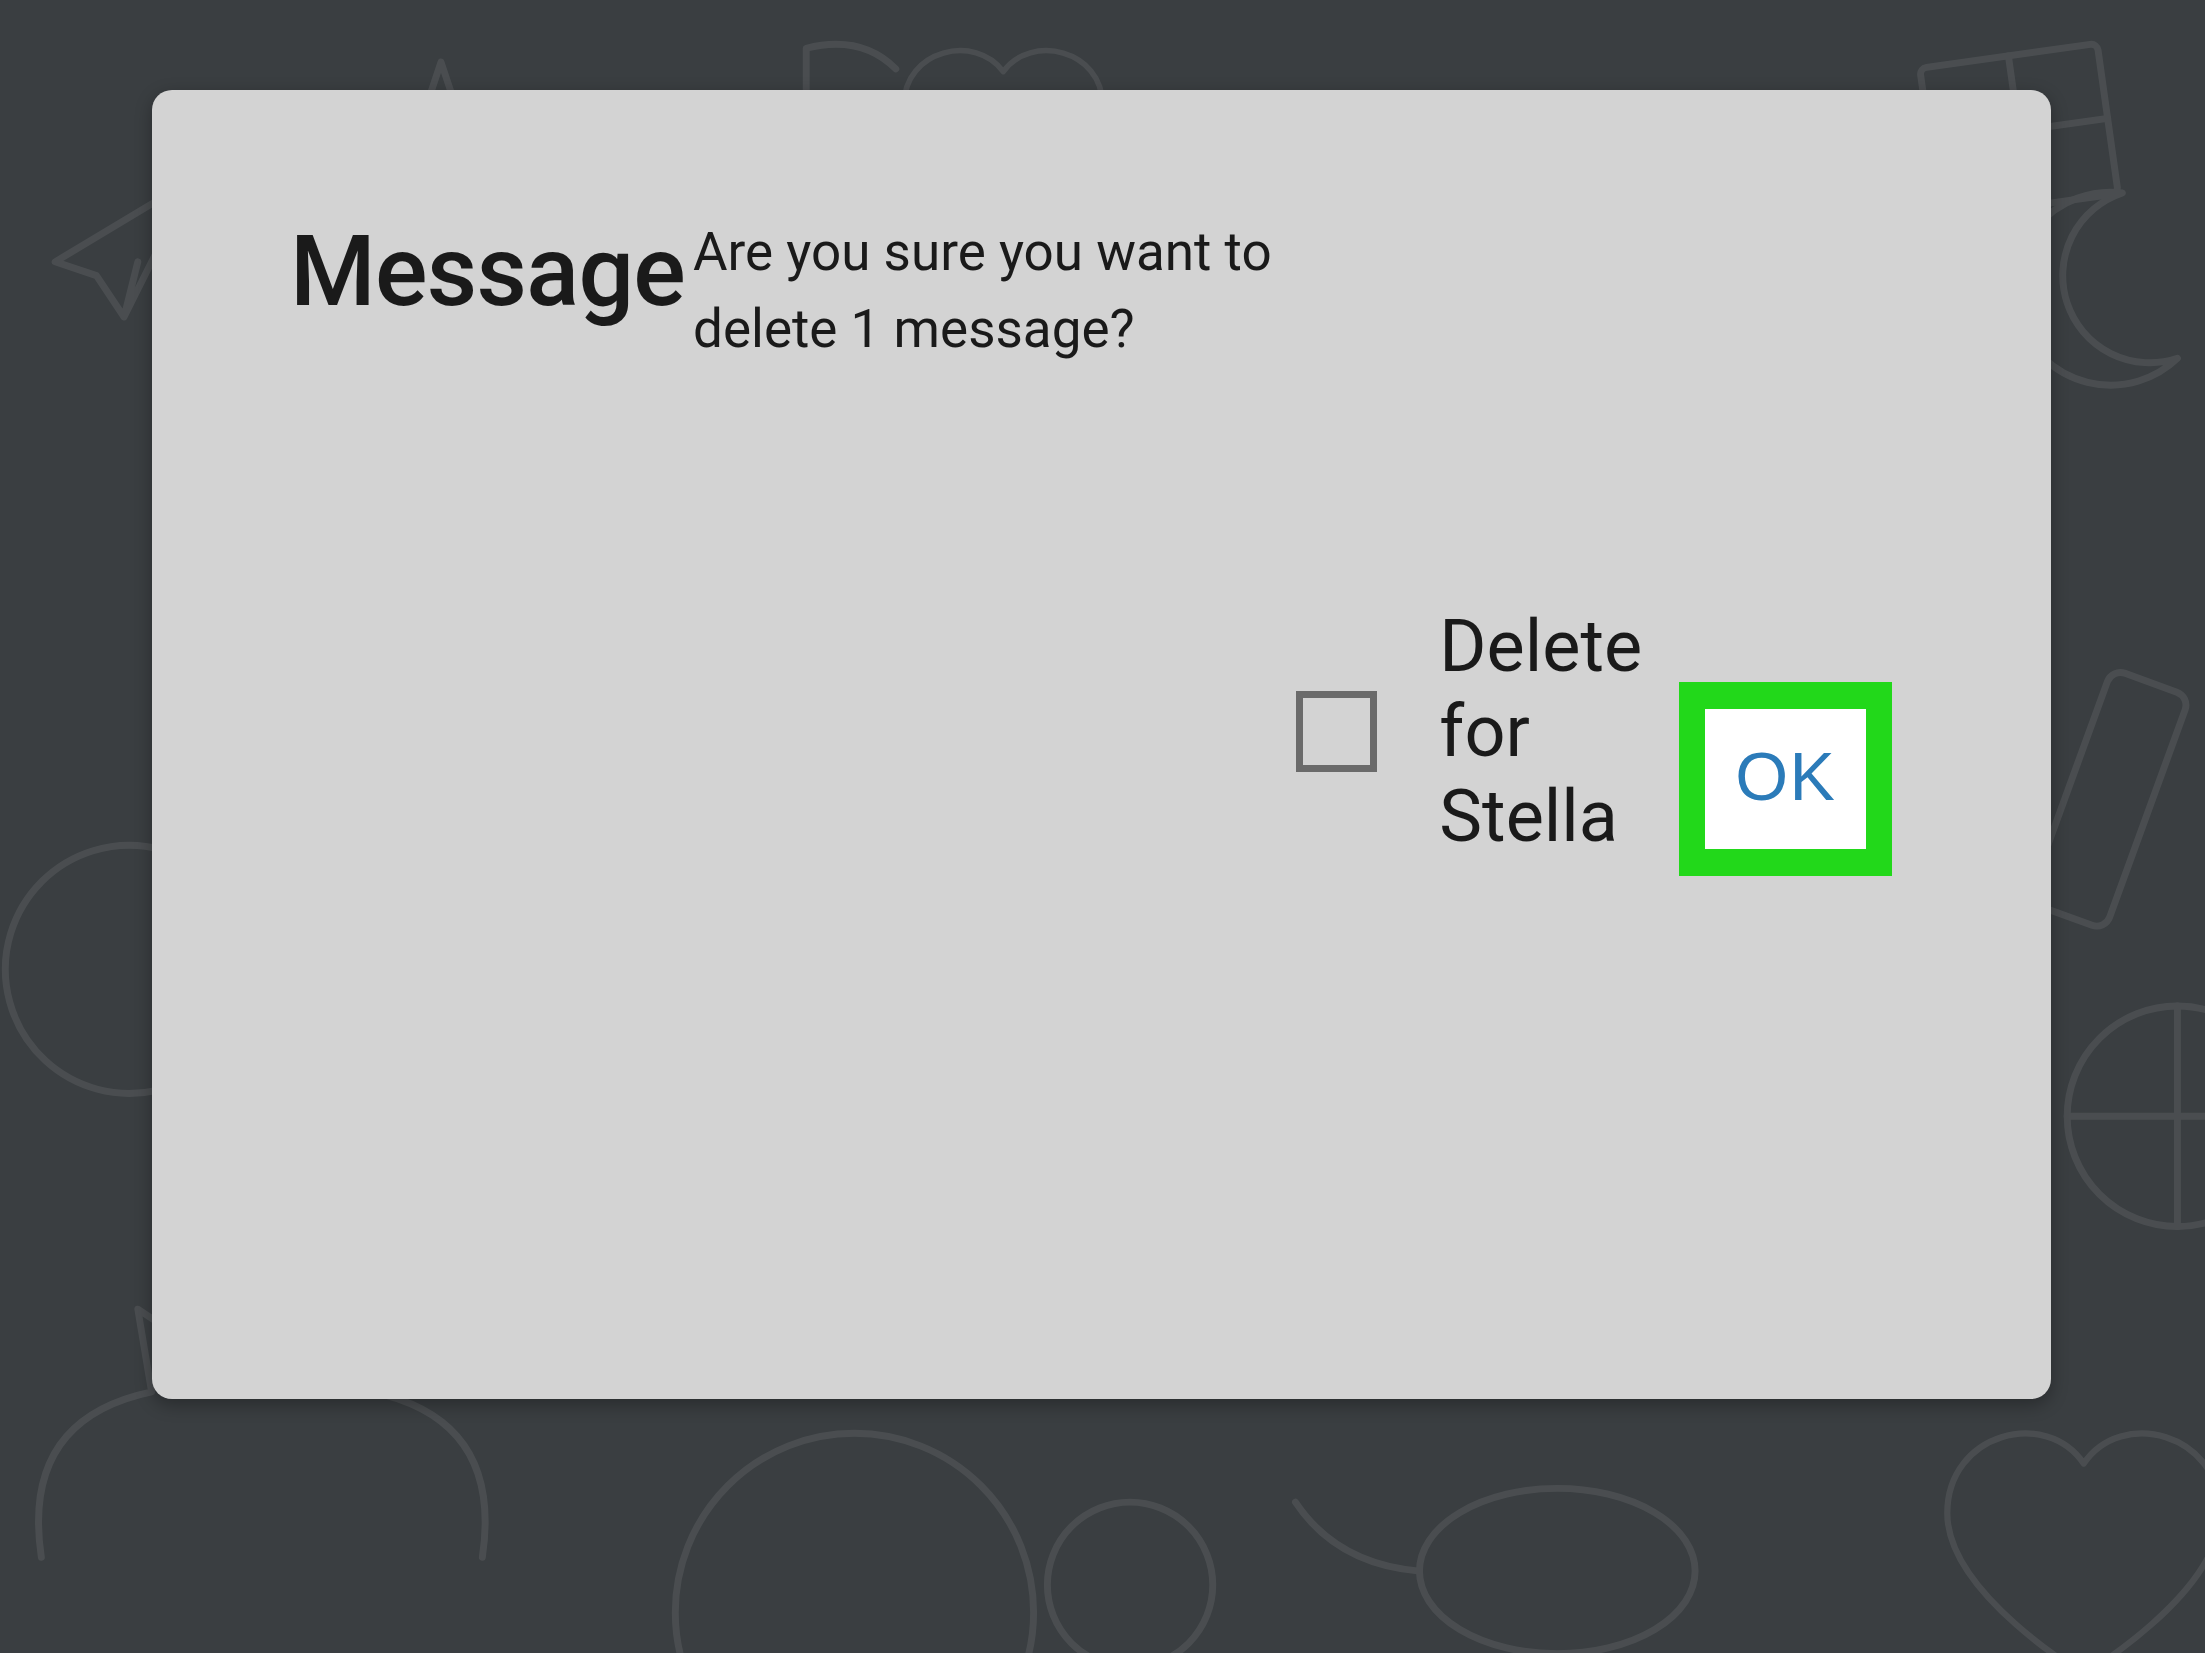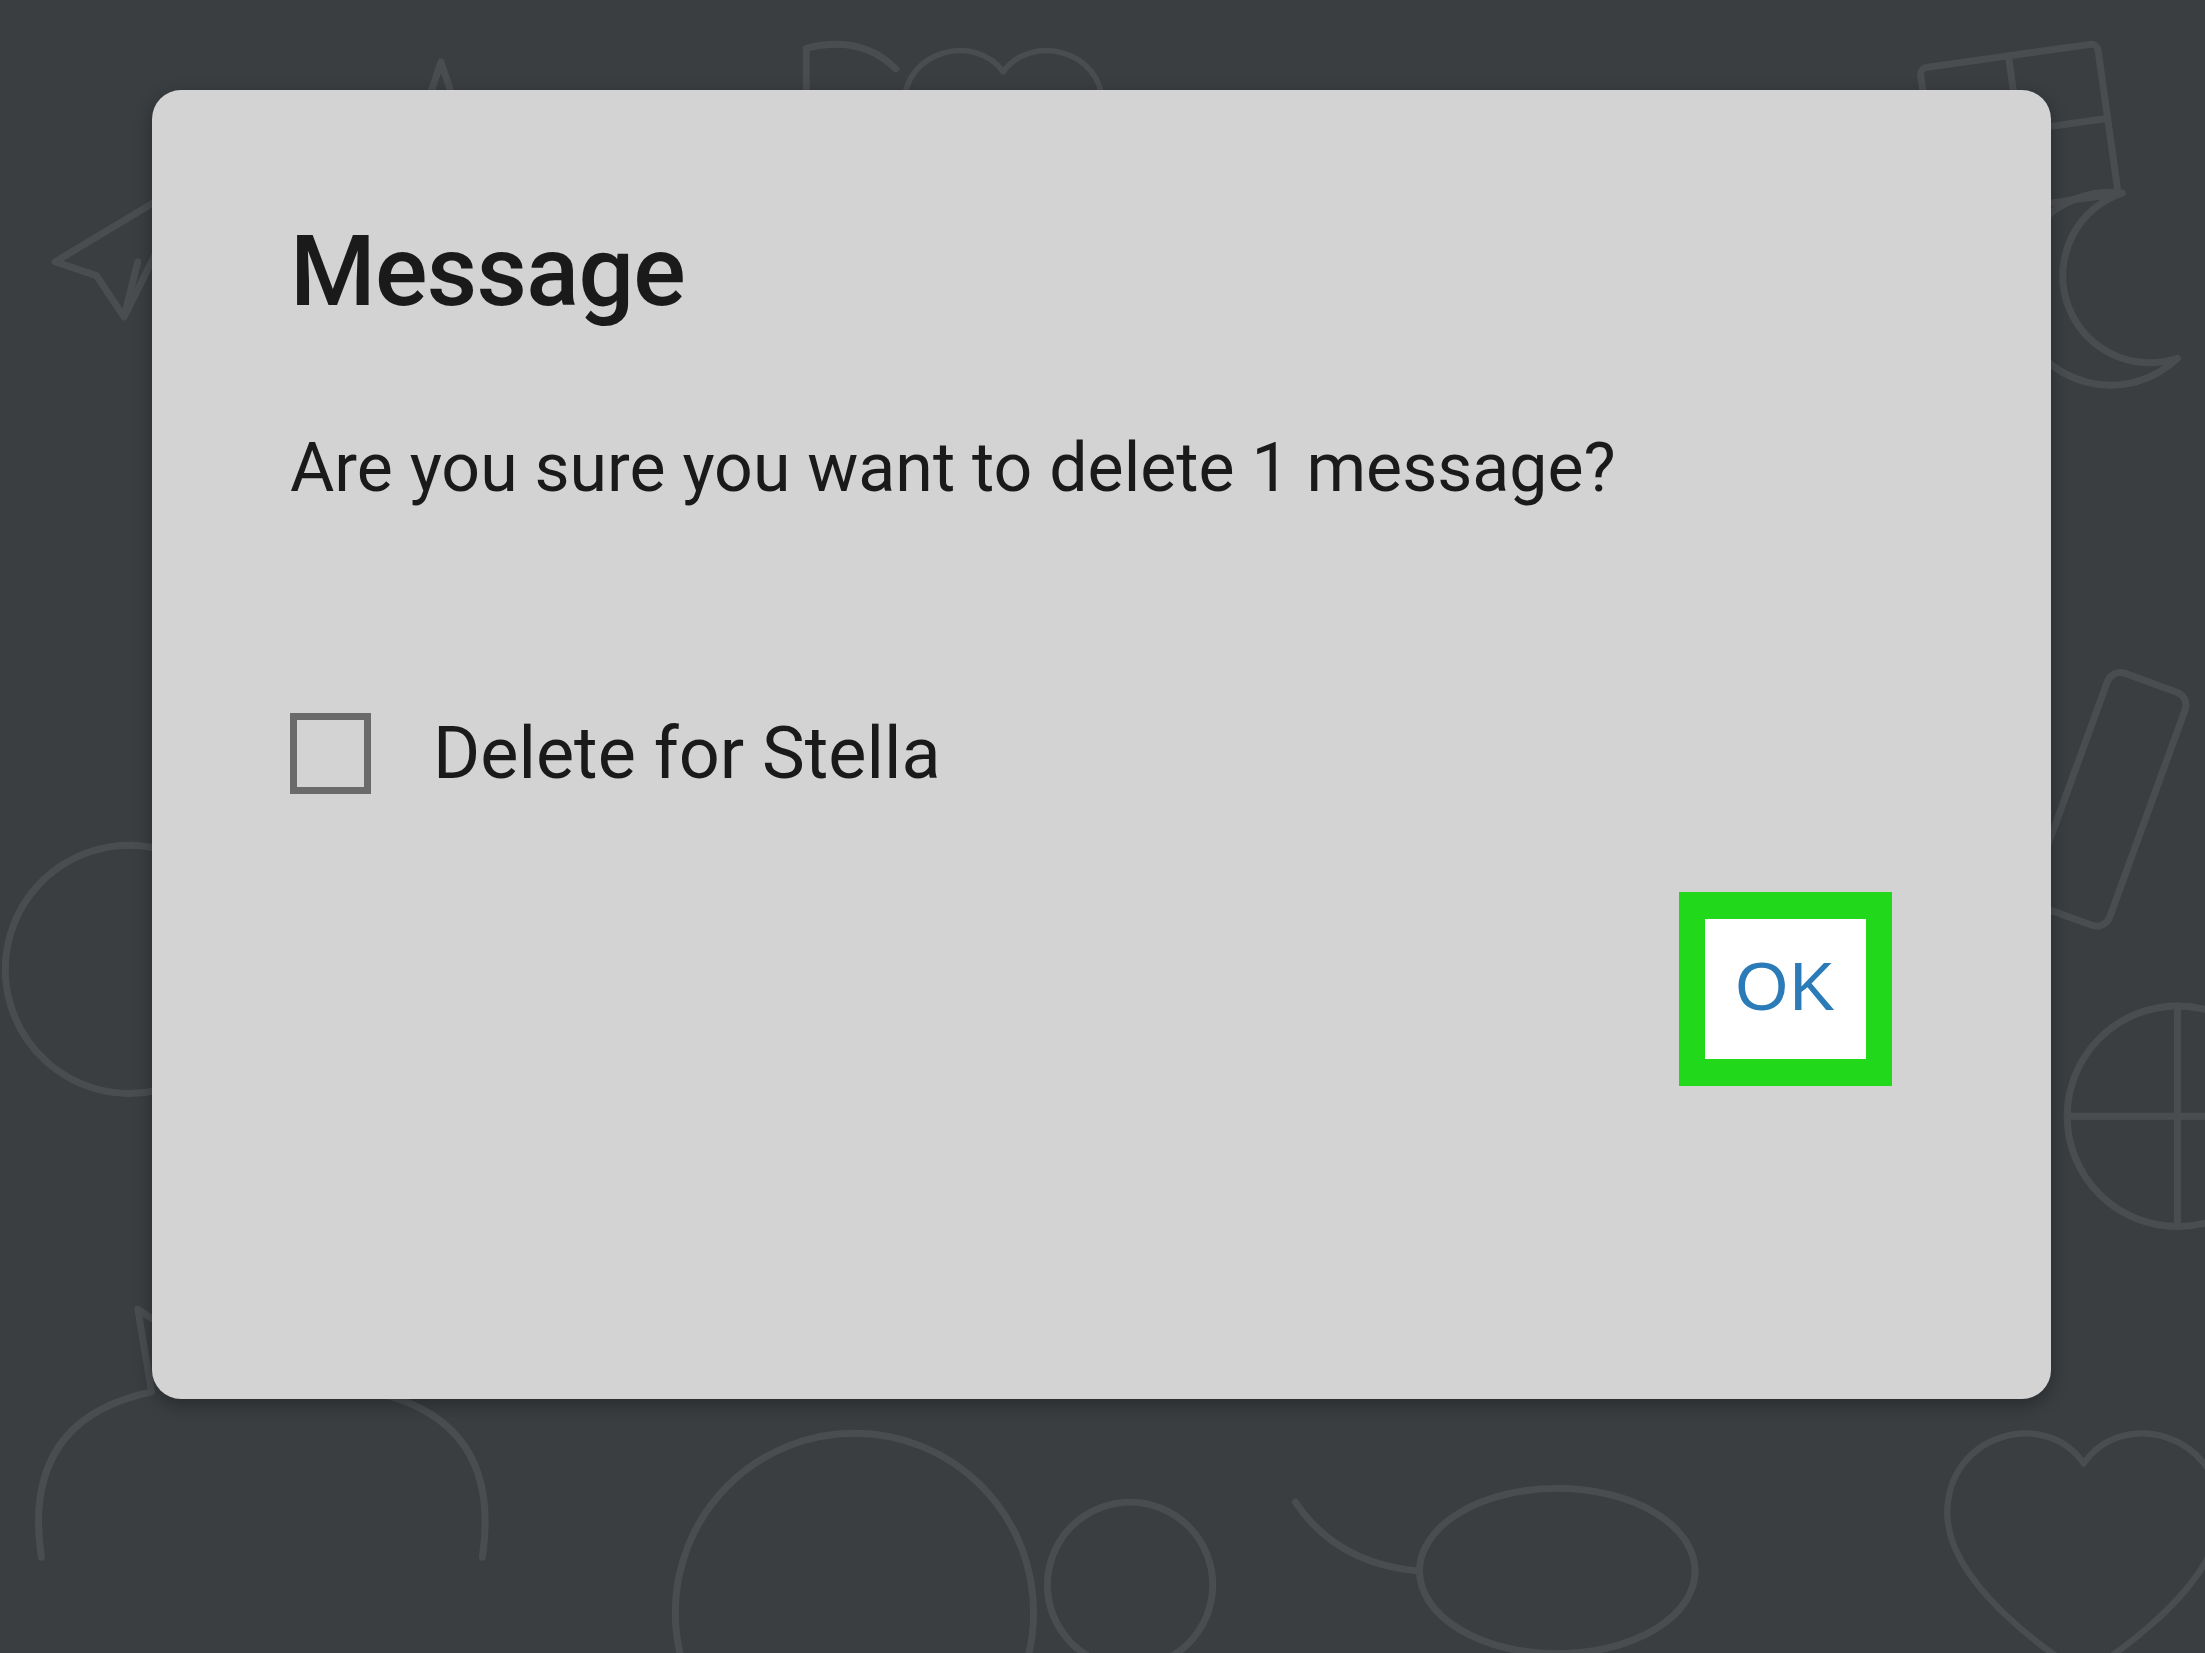--- a/index.html
+++ b/index.html
@@ -24,37 +24,38 @@
       pointer-events: none;
     }
 
     .dialog {
       position: absolute;
       left: 152px;
       top: 90px;
       width: 1899px;
       height: 1309px;
       background-color: #d3d3d3;
-      border-radius: 29px;
+      border-radius: 20px;
       box-shadow: 0 5.5px 16.5px rgba(0,0,0,0.3);
       padding: 124px 138px 55px 138px;
       display: flex;
-      flex-direction: column;
+      flex-direction: row;
+      gap: 8px;
     }
 
     .dialog-title {
       font-size: 98px;
       font-weight: 500;
       color: #1a1a1a;
       letter-spacing: -0.7px;
       margin-bottom: 90px;
     }
 
     .dialog-body {
-      font-size: 68px;
+      font-size: 53px;
       font-weight: 400;
       color: #1a1a1a;
       line-height: 1.45;
       margin-bottom: 193px;
     }
 
     .checkbox-row {
       display: flex;
       align-items: center;
       gap: 62px;

